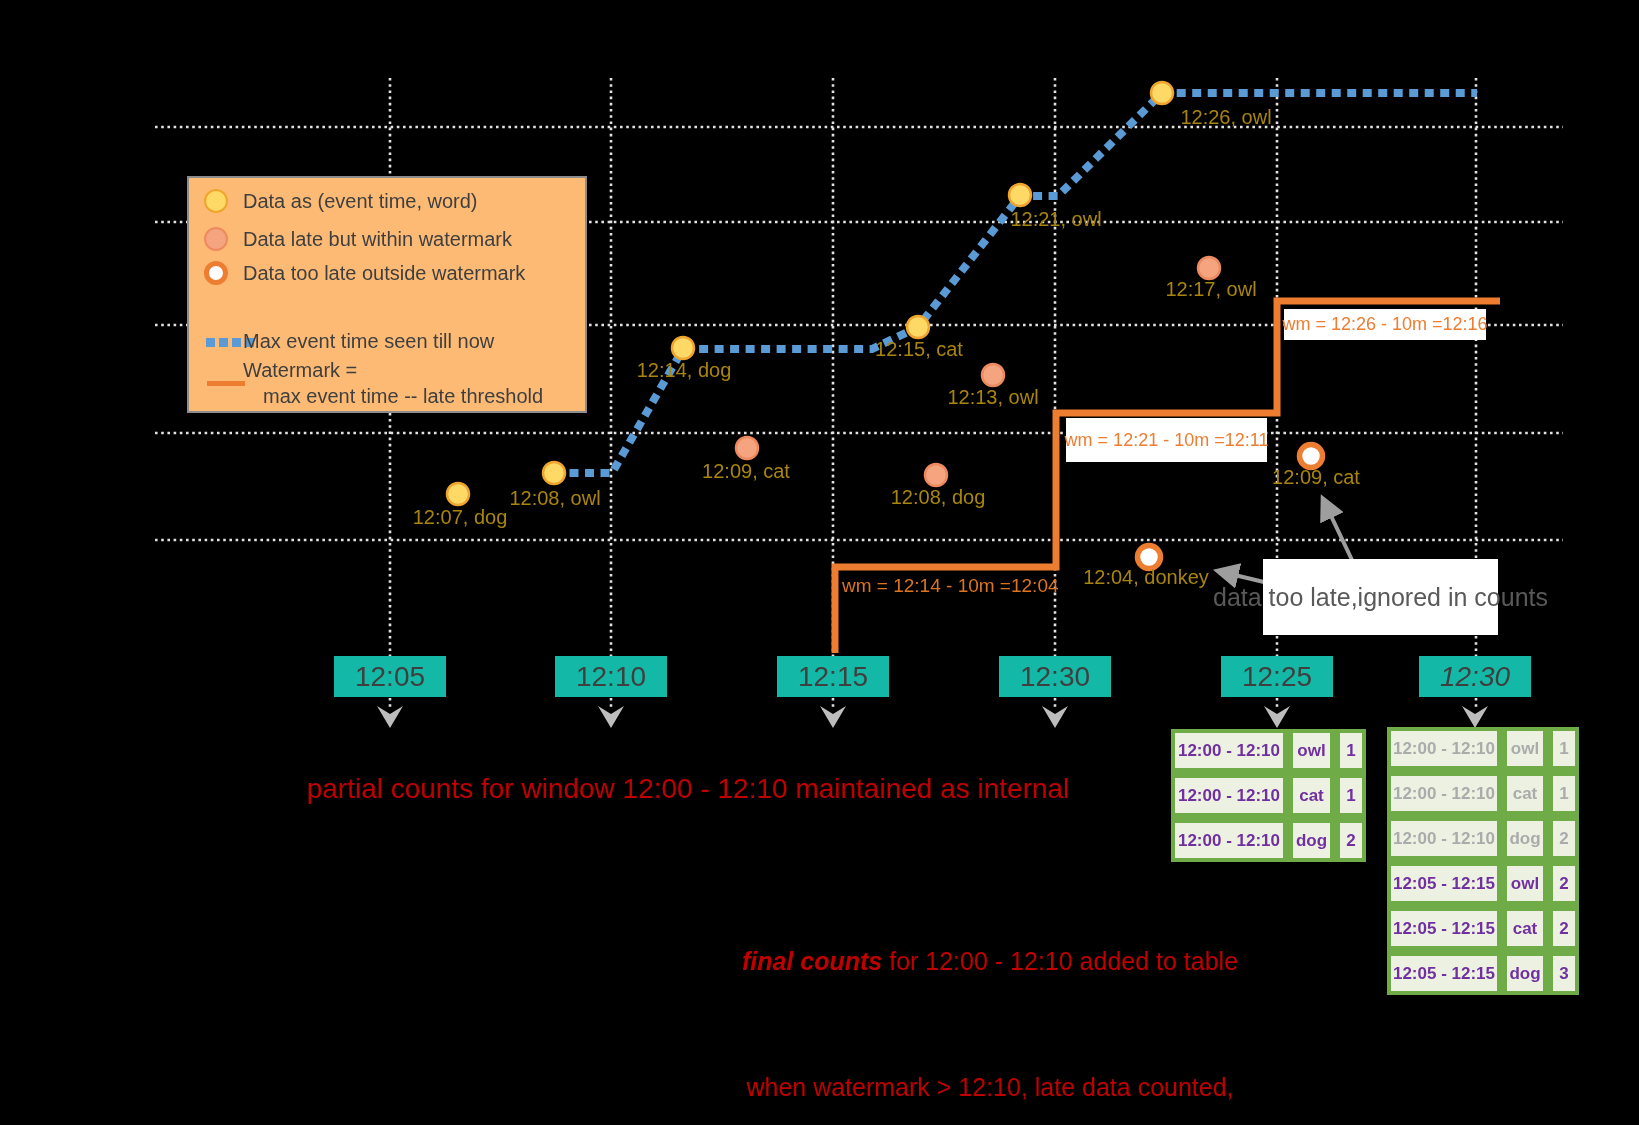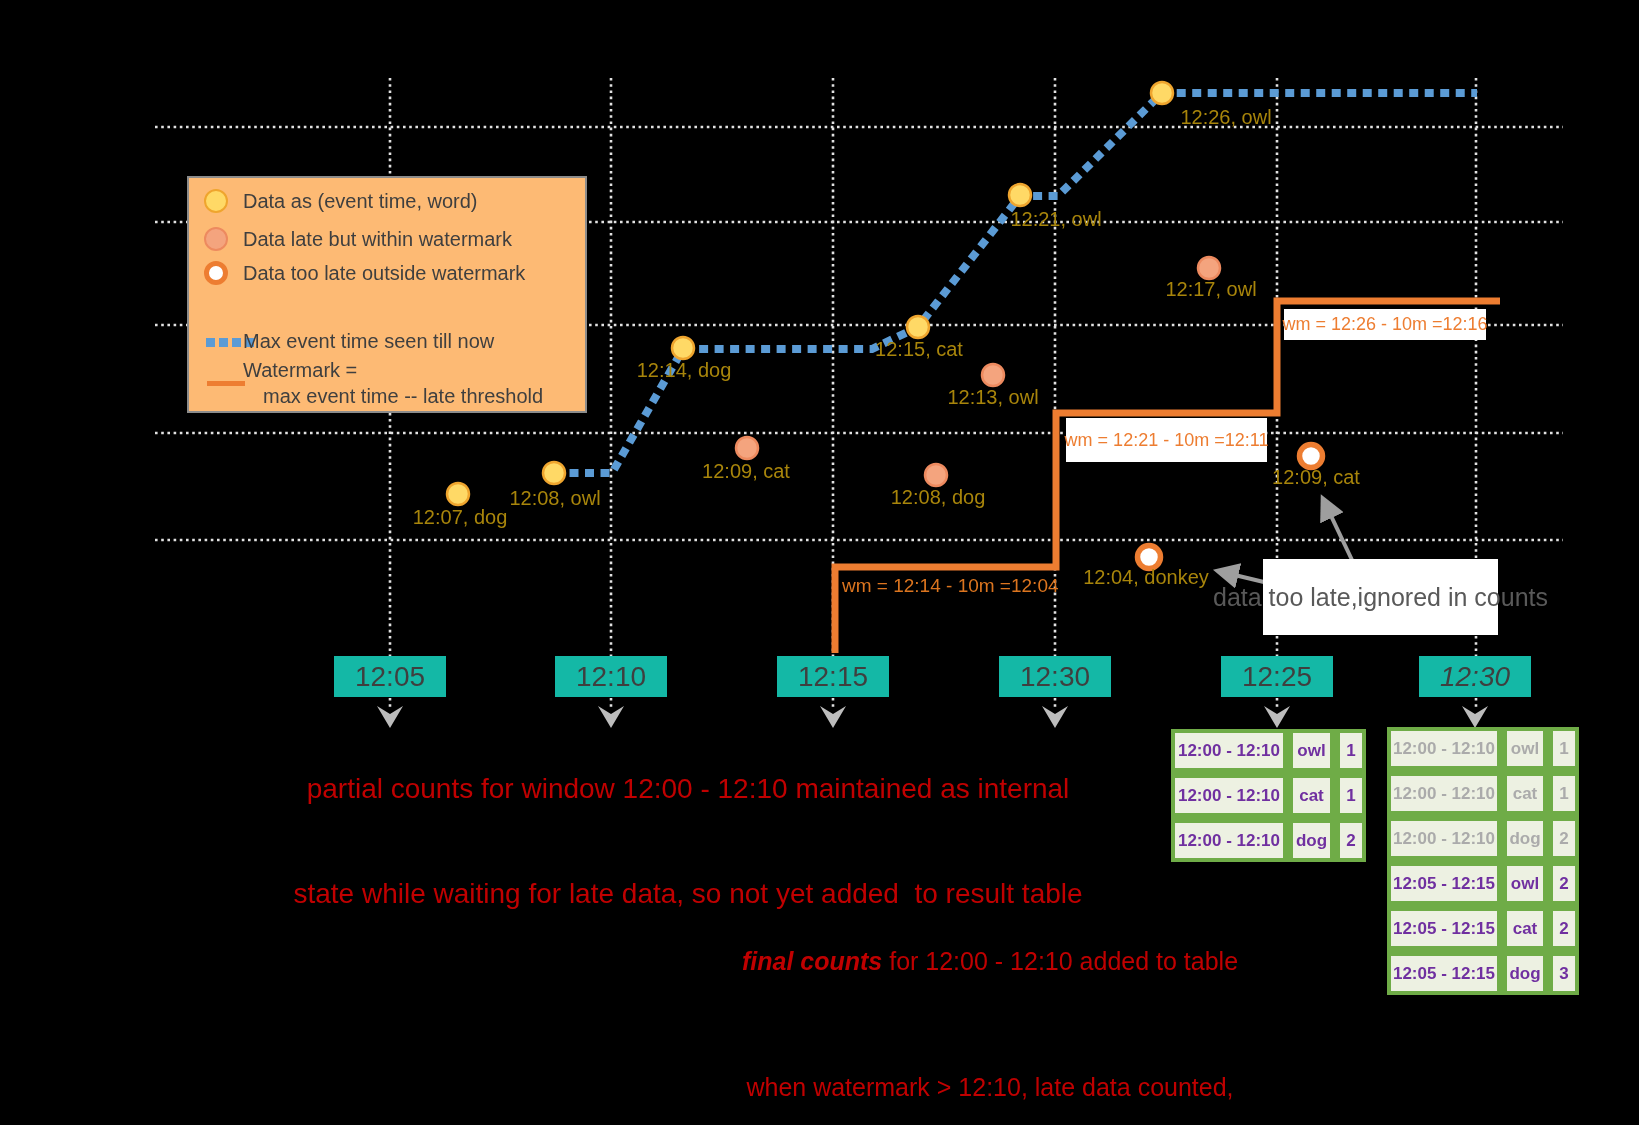--- a/index.html
+++ b/index.html
@@ -148,21 +148,20 @@
 
   <div class="tick" style="left:390px;top:656px;">12:05</div>
   <div class="tick" style="left:611px;top:656px;">12:10</div>
   <div class="tick" style="left:833px;top:656px;">12:15</div>
   <div class="tick" style="left:1055px;top:656px;">12:30</div>
   <div class="tick" style="left:1277px;top:656px;">12:25</div>
   <div class="tick" style="left:1475px;top:656px;font-style:italic;">12:30</div>
 
   <div class="note note1" style="left:688px;top:701px;">
     <div>partial counts for window 12:00 - 12:10 maintained as internal</div>
-    <div>state while waiting for late data, so not yet added  to result table</div>
   </div>
   <div class="note note2" style="left:990px;top:856px;">
     <div><span class="em">final counts</span><span> for 12:00 - 12:10 added to table</span></div>
     <div>when watermark &gt; 12:10, late data counted,</div>
     
   </div>
 
   <div class="callout">
     <div>data too late,</div>
     <div>ignored in counts</div>

